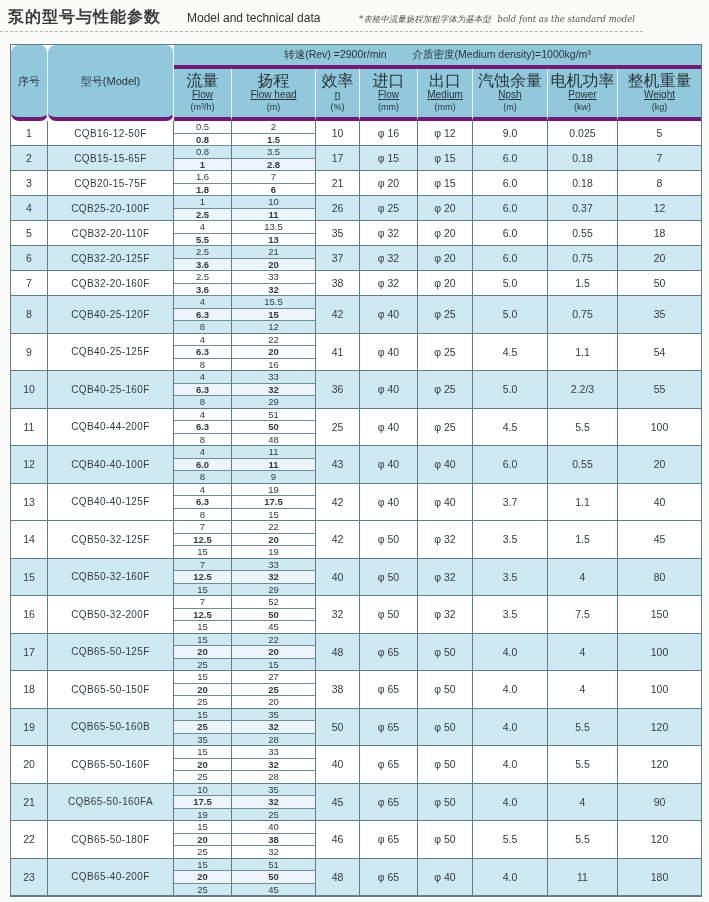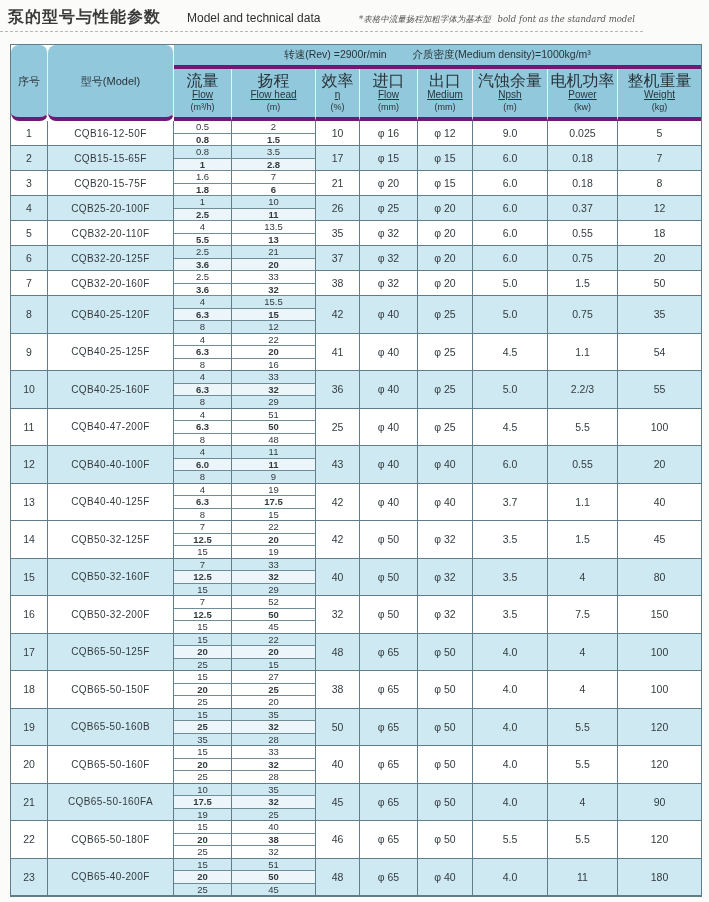--- a/index.html
+++ b/index.html
@@ -367,21 +367,21 @@
           <td class="head-cell">32</td>
         </tr>
         <tr class="last-sub">
           <td class="flow-cell">8</td>
           <td class="head-cell">29</td>
         </tr>
       </tbody>
       <tbody>
         <tr>
           <td class="row-number-cell" rowspan="3">11</td>
-          <td class="model-cell" rowspan="3">CQB40-47-200F</td>
+          <td class="model-cell" rowspan="3">CQB40-44-200F</td>
           <td class="flow-cell">4</td>
           <td class="head-cell">51</td>
           <td class="efficiency-cell" rowspan="3">25</td>
           <td class="inlet-cell" rowspan="3">φ 40</td>
           <td class="outlet-cell" rowspan="3">φ 25</td>
           <td class="npsh-cell" rowspan="3">4.5</td>
           <td class="power-cell" rowspan="3">5.5</td>
           <td class="weight-cell" rowspan="3">100</td>
         </tr>
         <tr class="basic">

